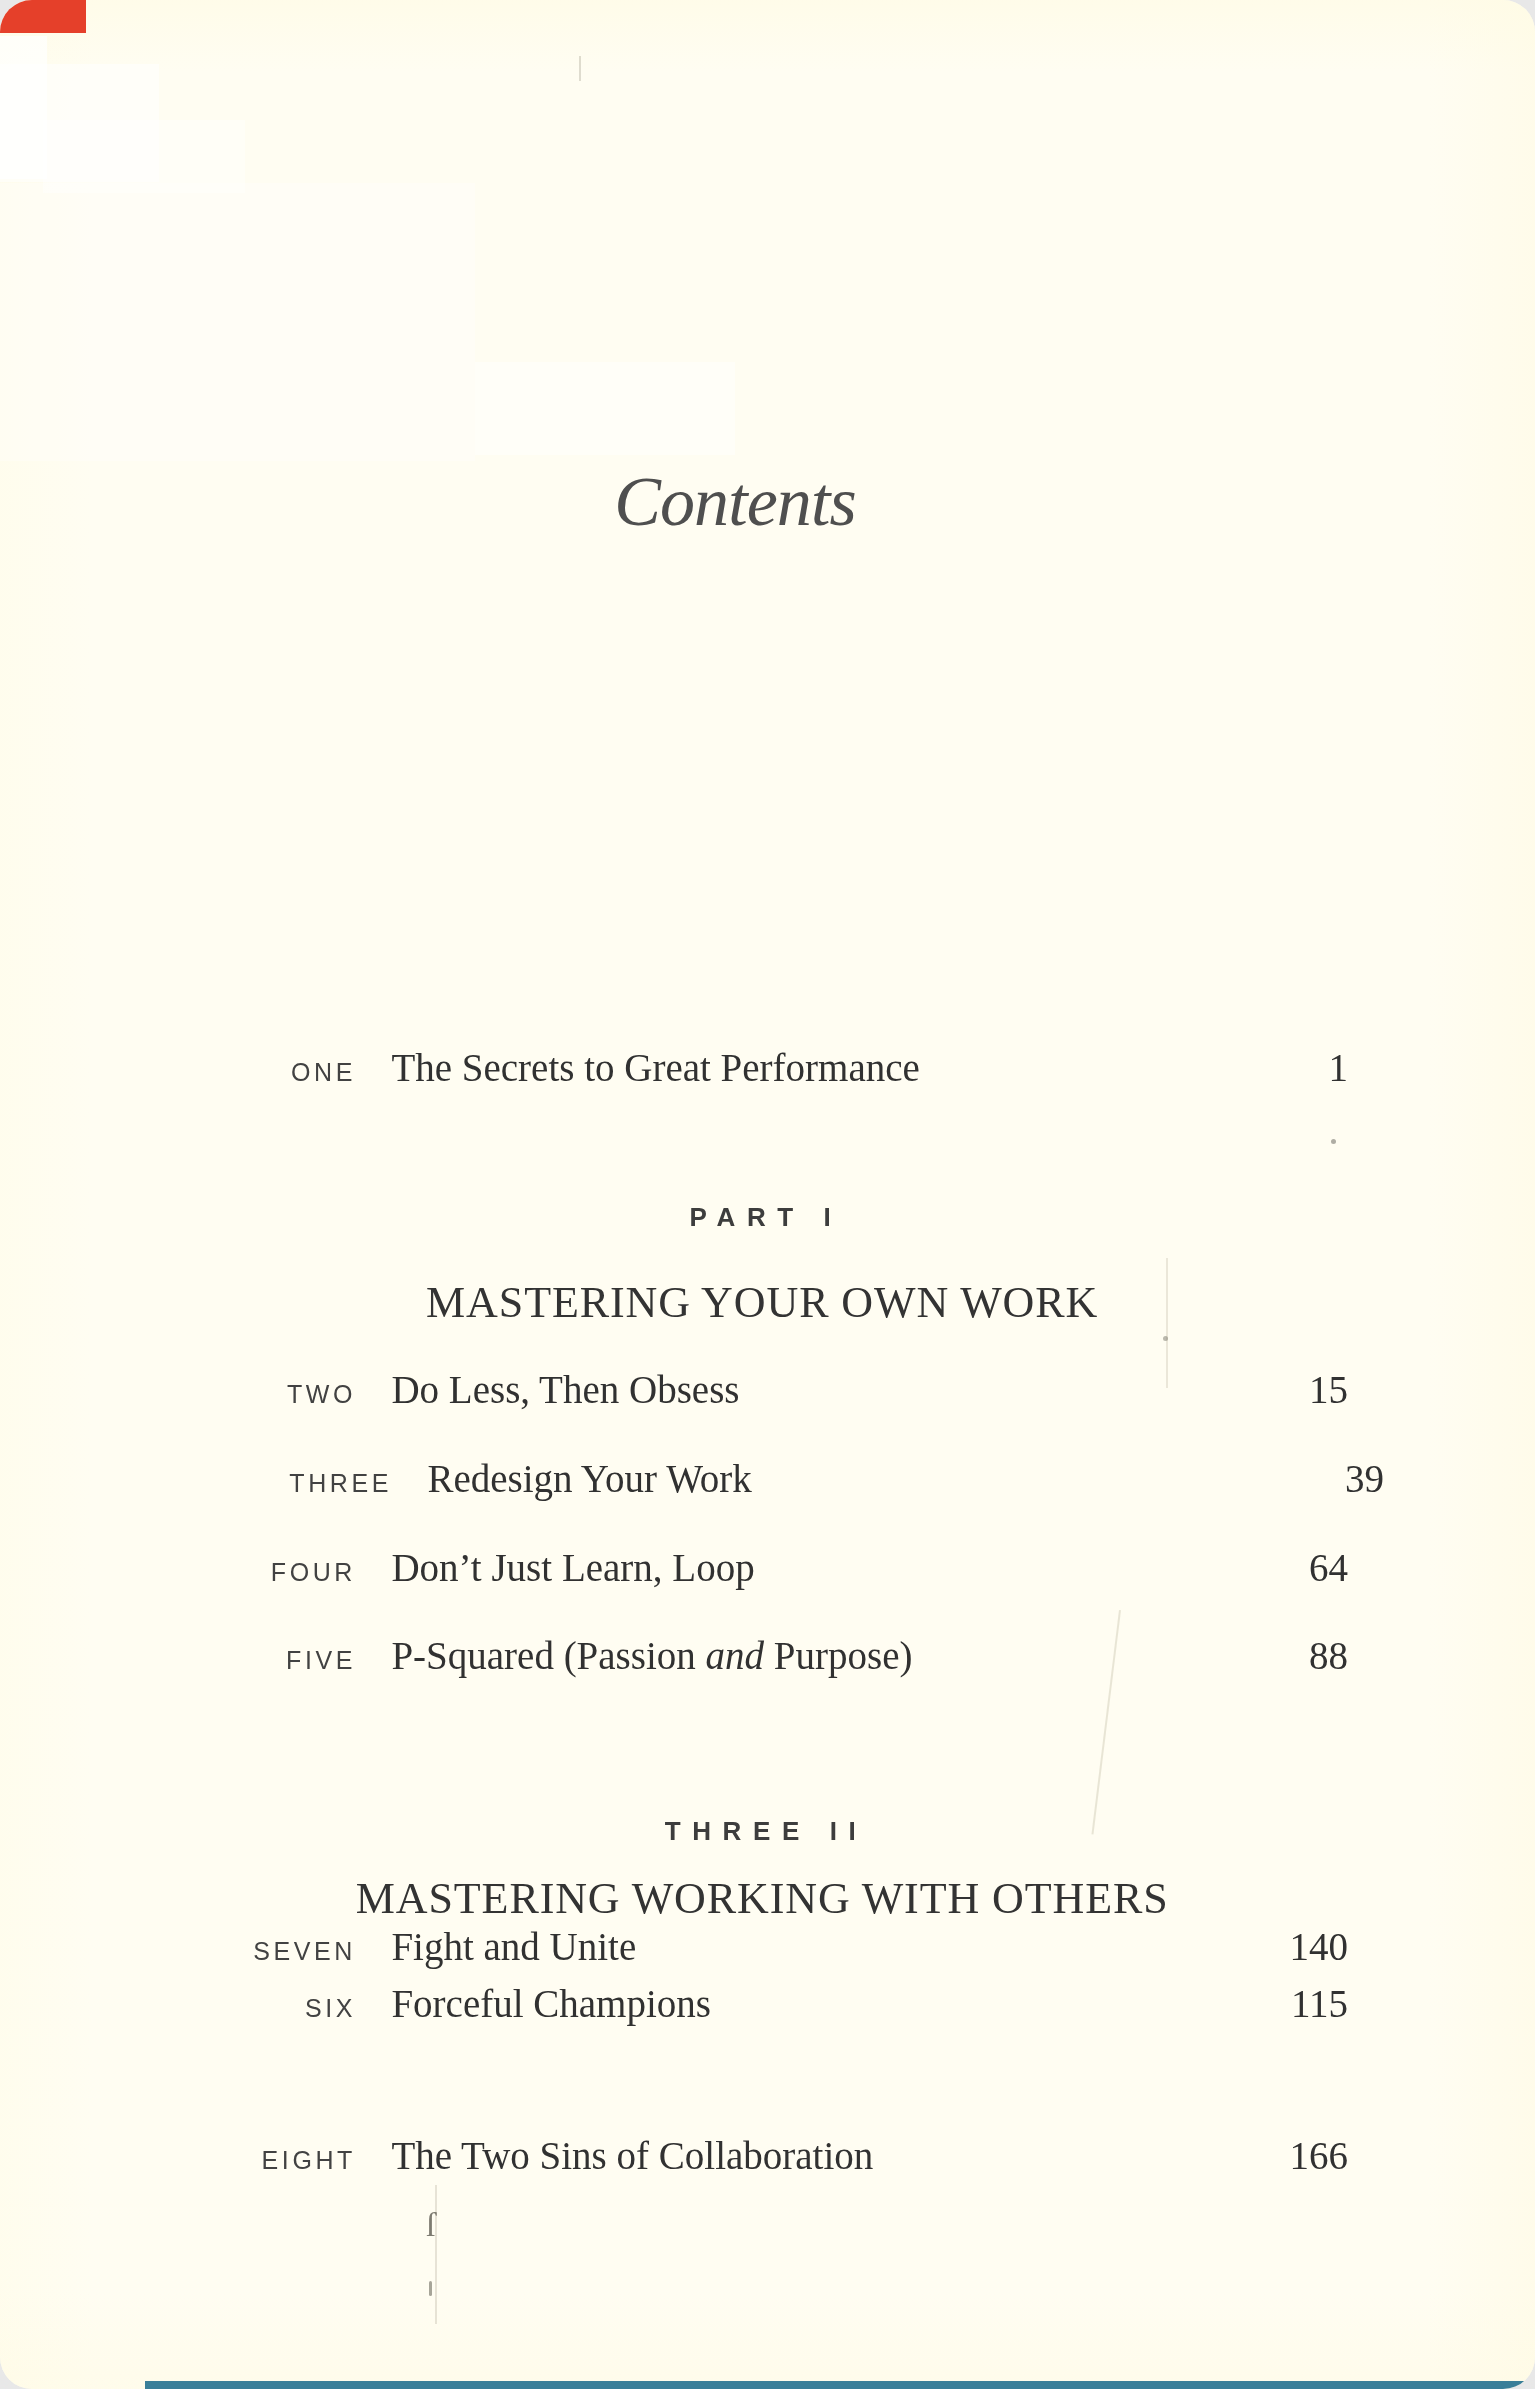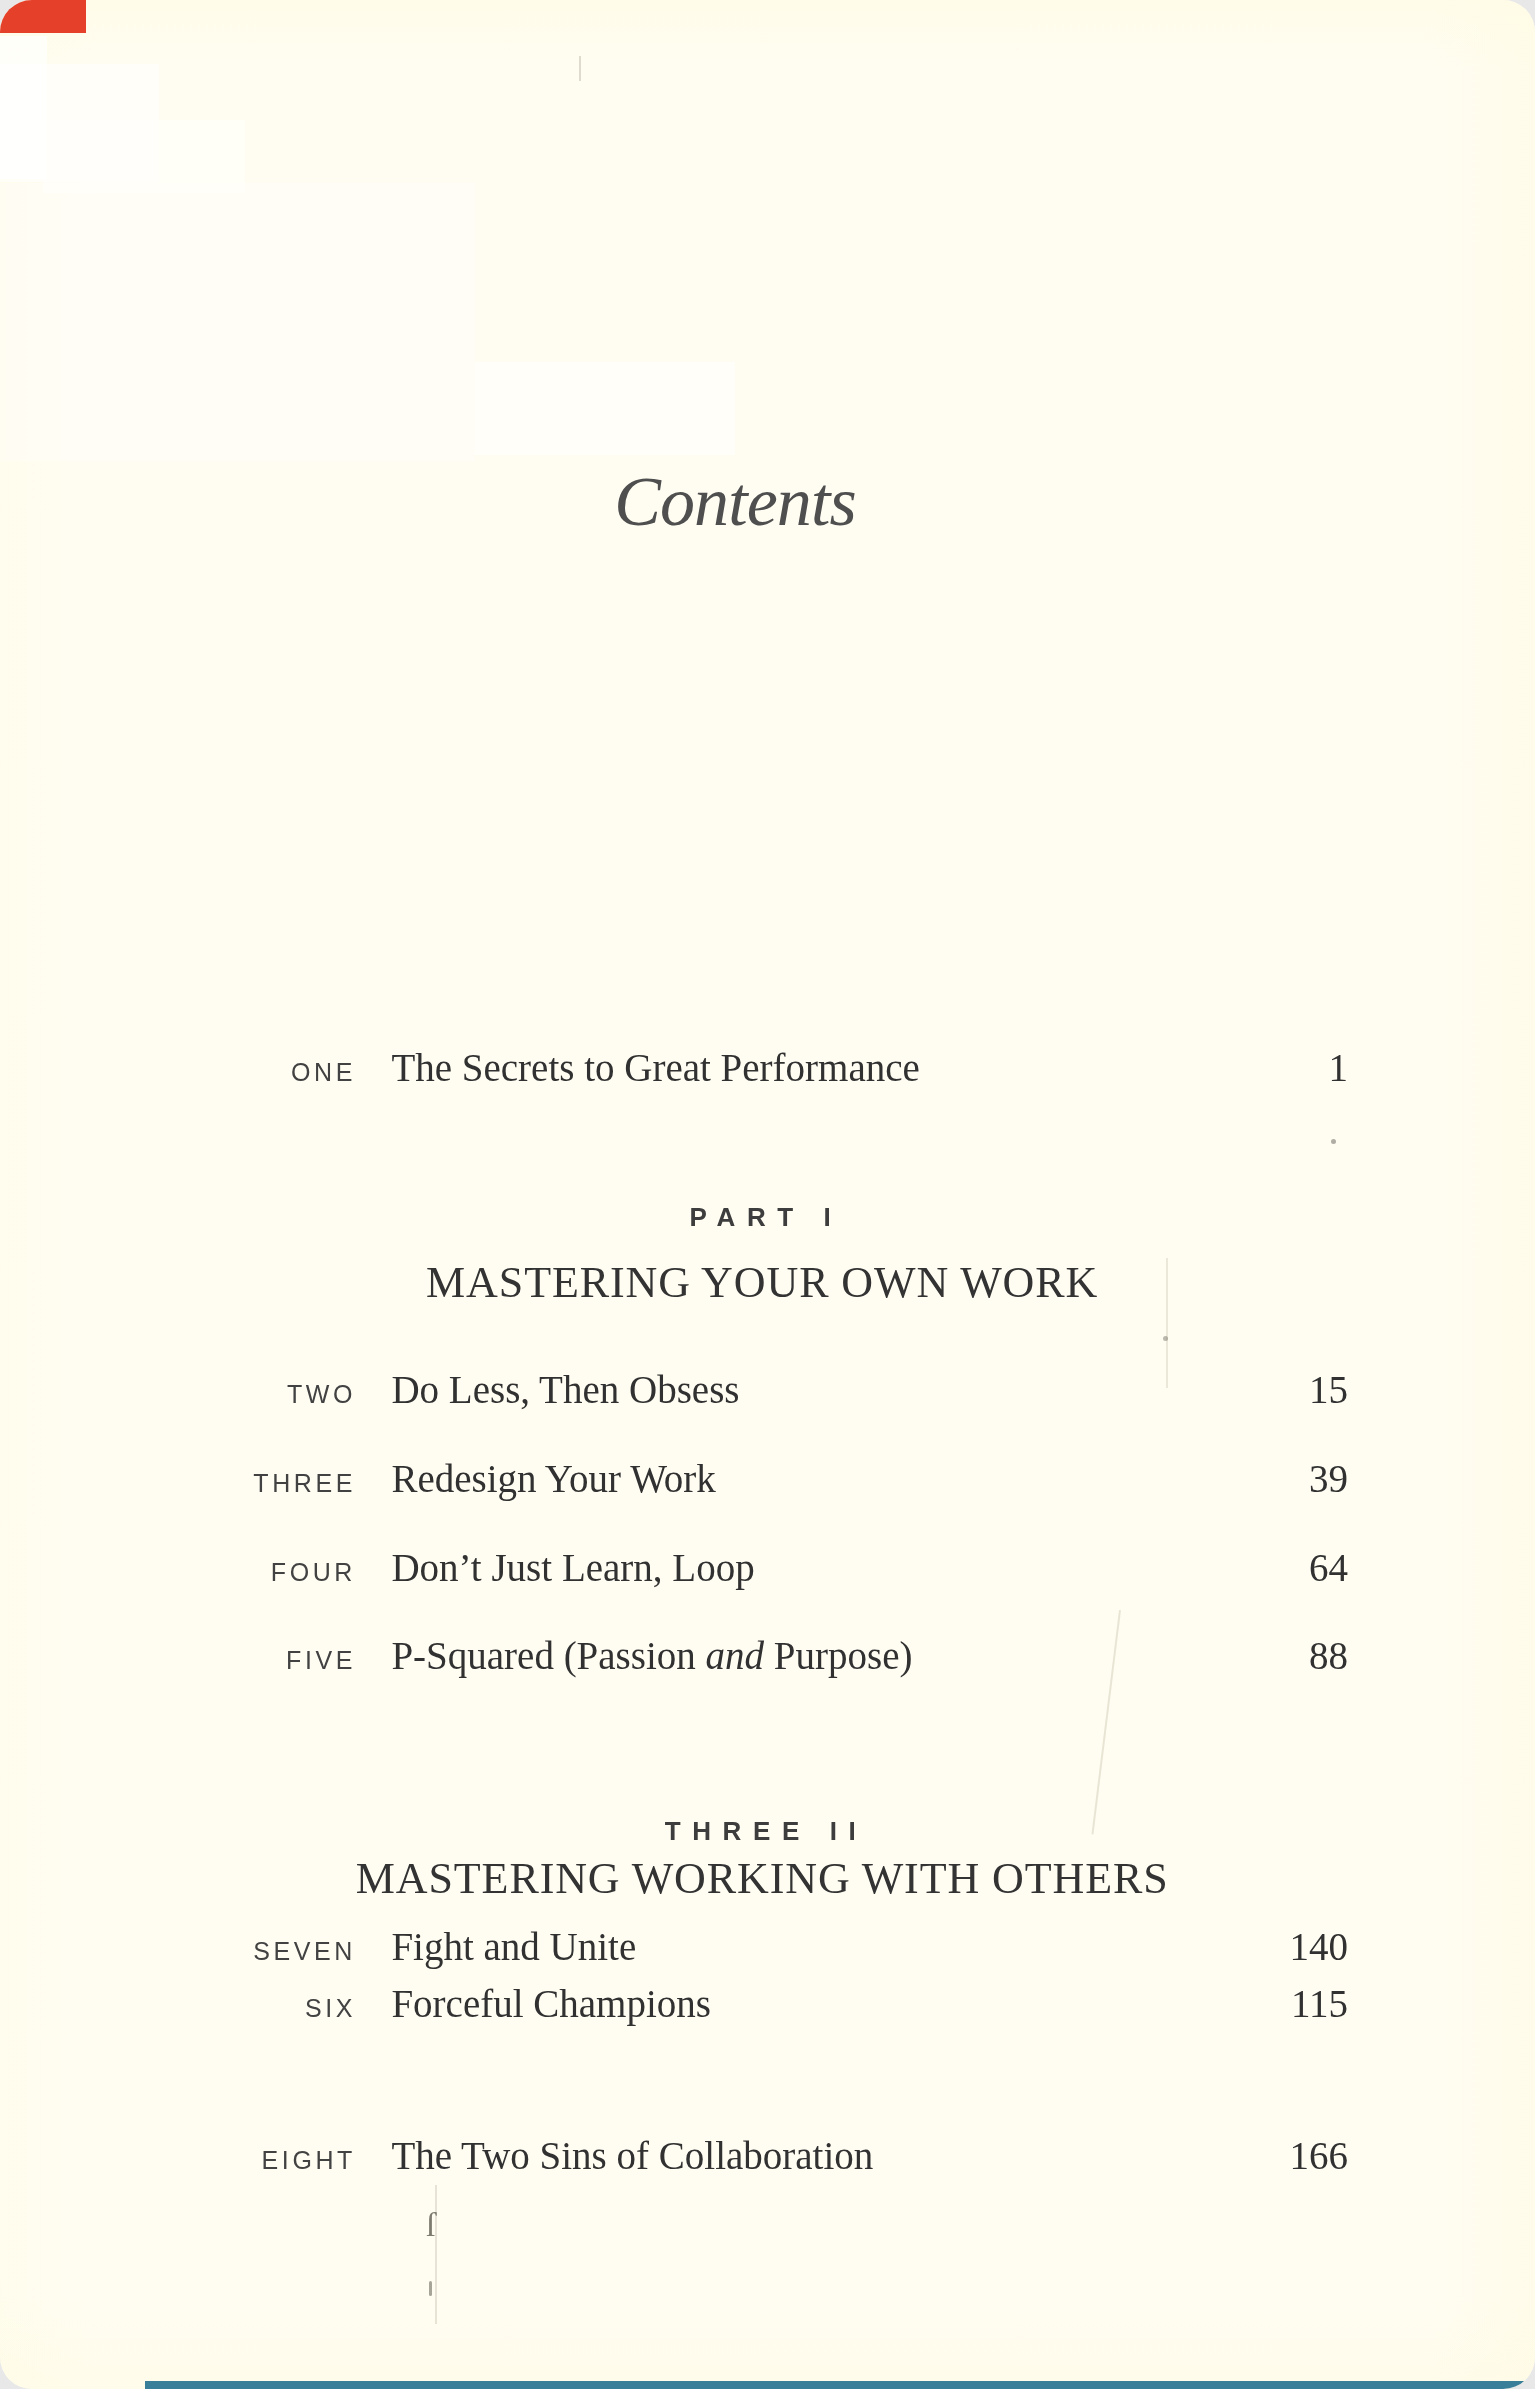--- a/index.html
+++ b/index.html
@@ -45,21 +45,21 @@
     font-size:70px;line-height:1;letter-spacing:-0.9px;color:#4f4f4f;}
 
   
   .part-kicker{position:absolute;left:0;right:3px;text-align:center;
     font-family:"Liberation Sans",sans-serif;font-size:26px;line-height:1;
     letter-spacing:11.6px;color:#3d3d3d;font-weight:bold;}
   .part-kicker-1{top:1204px;}
   .part-kicker-2{top:1818px;}
   .part-title{position:absolute;left:0;right:10.7px;text-align:center;
     font-family:"Liberation Serif",serif;font-size:44px;line-height:1;
-    letter-spacing:0.9px;color:#333028;color:#333;}
+    letter-spacing:0.9px;color:#333028;color:#333;margin-top:20px;}
   .part-title-1{top:1261px;}
   .part-title-2{top:1857px;}
 
   
   .toc-row{position:absolute;left:0;width:1348px;display:flex;align-items:baseline;line-height:1;}
   .ch-label{flex:none;width:356px;text-align:right;margin-right:-3.6px;
     font-family:"Liberation Sans",sans-serif;font-size:25px;letter-spacing:3.6px;color:#424242;}
   .ch-title{margin-left:39px;font-family:"Liberation Serif",serif;font-size:39px;color:var(--ink,#313131);}
   .ch-title .it{font-style:italic;}
   .ch-page{margin-left:auto;font-family:"Liberation Serif",serif;font-size:39px;color:var(--ink,#313131);}
@@ -100,21 +100,21 @@
       <div class="toc-row" style="top: 1048px;">
         <span class="ch-label">ONE</span>
         <span class="ch-title"><span>The Secrets to Great Performance</span></span>
         <span class="ch-page">1</span>
       </div>
       <div class="toc-row" style="top: 1370px;">
         <span class="ch-label">TWO</span>
         <span class="ch-title"><span>Do Less, Then Obsess</span></span>
         <span class="ch-page">15</span>
       </div>
-      <div class="toc-row" style="top: 1459px;">
+      <div class="toc-row" style="top: 1459px; padding-left: 36px;">
         <span class="ch-label">THREE</span>
         <span class="ch-title"><span>Redesign Your Work</span></span>
         <span class="ch-page">39</span>
       </div>
       <div class="toc-row" style="top: 1548px;">
         <span class="ch-label">FOUR</span>
         <span class="ch-title"><span>Don’t Just Learn, Loop</span></span>
         <span class="ch-page">64</span>
       </div>
       <div class="toc-row" style="top: 1636px;">

